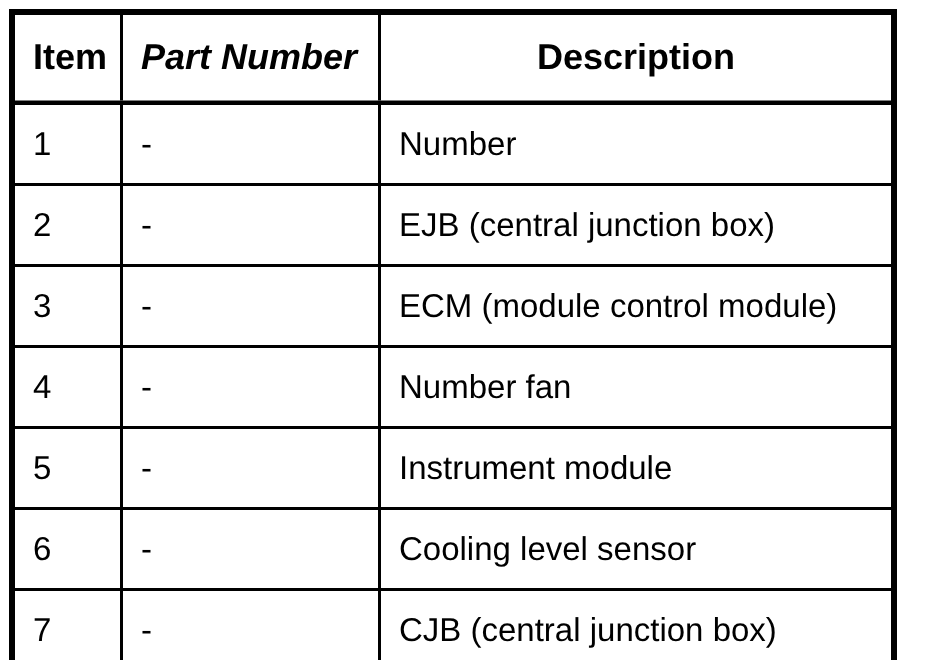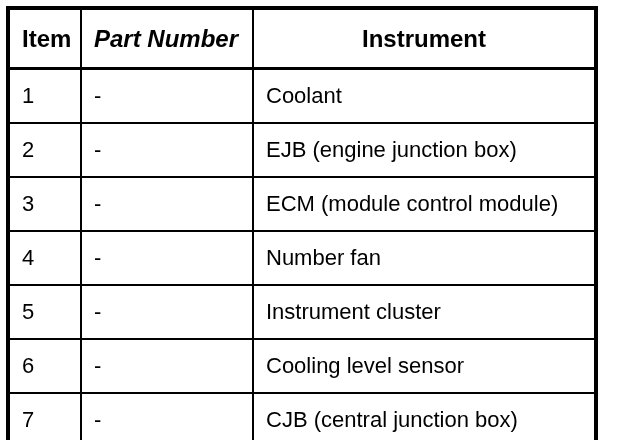--- a/index.html
+++ b/index.html
@@ -84,48 +84,48 @@
   <table class="parts-table">
     <colgroup>
       <col class="col-item">
       <col class="col-partnumber">
       <col class="col-description">
     </colgroup>
     <thead>
       <tr>
         <th class="head-item">Item</th>
         <th class="head-partnumber">Part Number</th>
-        <th class="head-description">Instrument</th>
+        <th class="head-description">Description</th>
       </tr>
     </thead>
     <tbody>
       <tr>
         <td class="cell-item">1</td>
         <td class="cell-partnumber">-</td>
-        <td class="cell-description">Coolant</td>
+        <td class="cell-description">Number</td>
       </tr>
       <tr>
         <td class="cell-item">2</td>
         <td class="cell-partnumber">-</td>
-        <td class="cell-description">EJB (engine junction box)</td>
+        <td class="cell-description">EJB (central junction box)</td>
       </tr>
       <tr>
         <td class="cell-item">3</td>
         <td class="cell-partnumber">-</td>
         <td class="cell-description">ECM (module control module)</td>
       </tr>
       <tr>
         <td class="cell-item">4</td>
         <td class="cell-partnumber">-</td>
         <td class="cell-description">Number fan</td>
       </tr>
       <tr>
         <td class="cell-item">5</td>
         <td class="cell-partnumber">-</td>
-        <td class="cell-description">Instrument cluster</td>
+        <td class="cell-description">Instrument module</td>
       </tr>
       <tr>
         <td class="cell-item">6</td>
         <td class="cell-partnumber">-</td>
         <td class="cell-description">Cooling level sensor</td>
       </tr>
       <tr>
         <td class="cell-item">7</td>
         <td class="cell-partnumber">-</td>
         <td class="cell-description">CJB (central junction box)</td>

